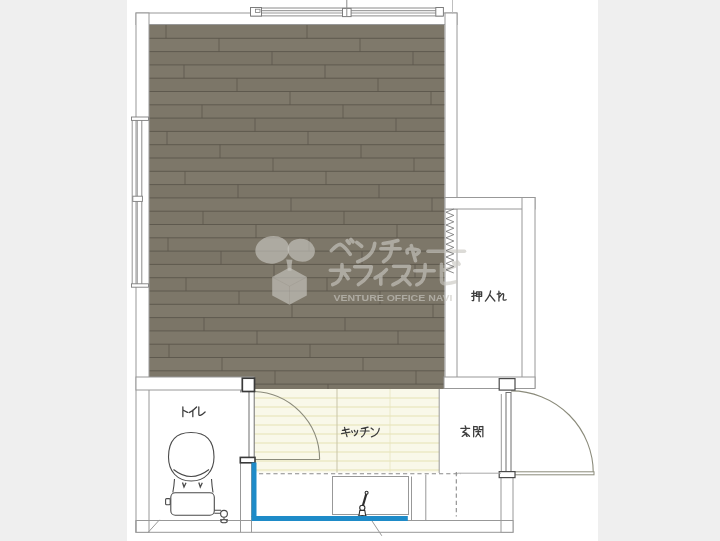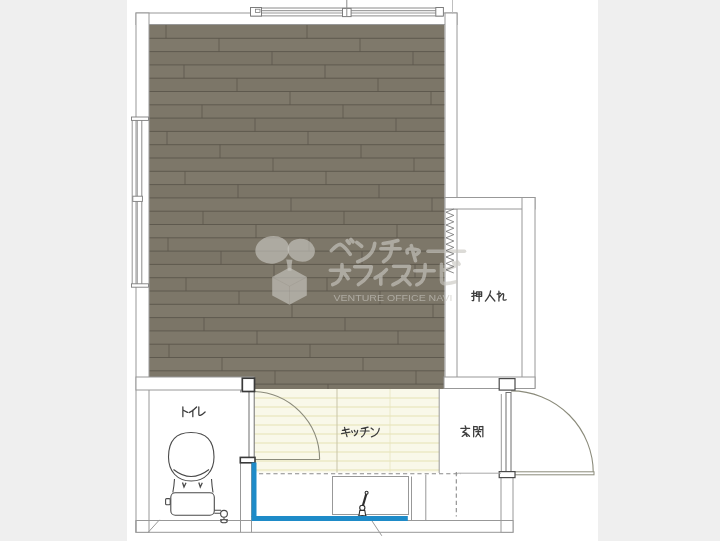--- a/index.html
+++ b/index.html
@@ -1,14 +1,14 @@
 <!DOCTYPE html>
 <html><head><meta charset="utf-8"><style>
 html,body{margin:0;padding:0;background:#efefef;font-family:"Liberation Sans",sans-serif;}
-#c{position:relative;width:646px;height:541px;overflow:hidden;}
+#c{position:relative;width:646px;height:541px;overflow:hidden;font-weight:bold;}
 </style></head><body>
 <div id="c">
 <svg width="720" height="541" viewBox="0 0 720 541" xmlns="http://www.w3.org/2000/svg">
 
 <rect x="0" y="0" width="720" height="541" fill="#efefef"></rect>
 
 <rect x="127" y="0" width="471" height="541" fill="#ffffff"></rect>
 
 <g>
 <rect x="149" y="25" width="295.5" height="364" fill="#7d7769"></rect>

